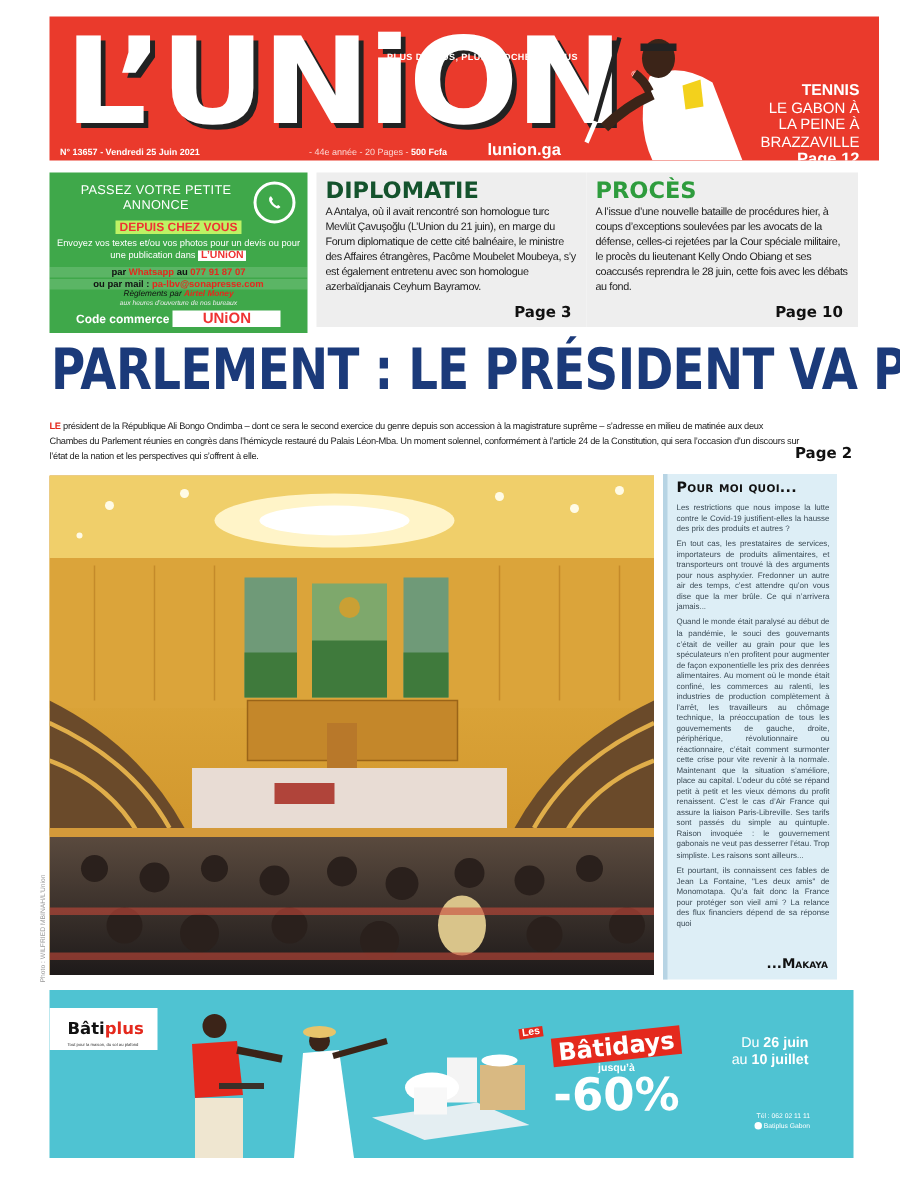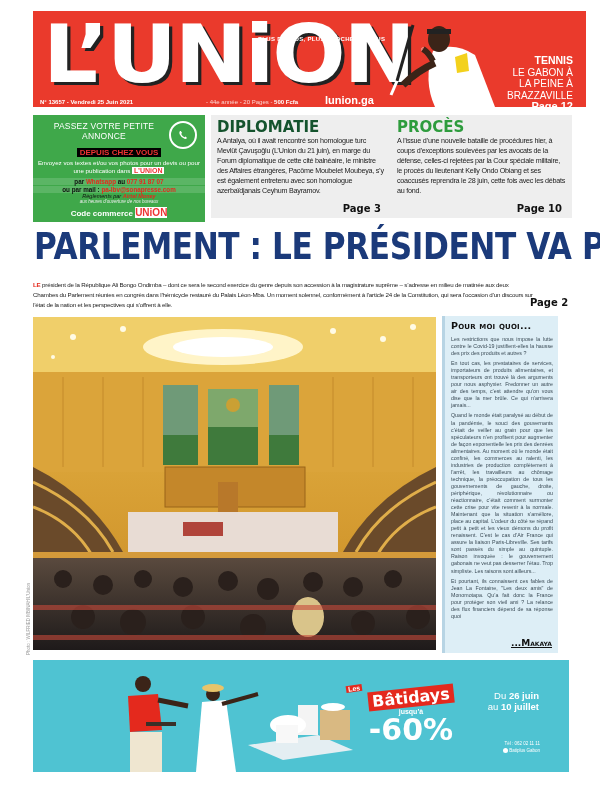--- a/index.html
+++ b/index.html
@@ -45,29 +45,29 @@
   }
   .tennis-teaser .kicker { font-weight: bold; font-size: 10.5px; margin-top: 32px; }
   .tennis-teaser .page { font-weight: bold; font-size: 11px; }
 
   
   .whatsapp-ad {
     position: absolute; left: 33px; top: 115px; width: 172px; height: 107px;
     background: #3fa84a; color: #fff; text-align: center; padding-top: 6px;
   }
   .whatsapp-ad .l1 { font-size: 8.5px; font-weight: normal; letter-spacing: 0.2px; padding-right: 30px; }
-  .whatsapp-ad .l2 { font-size: 8px; font-weight: bold; color: #e33; background: #000000; display: inline-block; padding: 0 3px; margin: 2px 0 2px; }
+  .whatsapp-ad .l2 { font-size: 8px; font-weight: bold; color: #e33; background: #bef264; display: inline-block; padding: 0 3px; margin: 2px 0 2px; }
   .whatsapp-ad .l3 { font-size: 6.2px; line-height: 8px; }
   .whatsapp-ad .brand-inline { background:#fff; color:#e33; font-weight:bold; padding:0 2px; font-size:7px; }
   .whatsapp-ad .l4 { font-size: 6.3px; margin-top: 3px; color: #111; font-weight: bold; background: rgba(255,255,255,0.15); }
   .whatsapp-ad .red { color: #e4291d; font-weight: bold; }
   .whatsapp-ad .l6 { font-size: 5.5px; font-style: italic; color: #111; }
   .whatsapp-ad .l7 { font-size: 4.5px; font-style: italic; color: #eee; }
   .whatsapp-ad .l8 { font-size: 8px; font-weight: bold; margin-top: 3px; }
-  .whatsapp-ad .l8 .code-brand { background:#fff; color:#e33; padding:0 0; font-size:10px; }
+  .whatsapp-ad .l8 .code-brand { background:#fff; color:#e33; padding:0 20px; font-size:10px; }
   .wa-icon {
     position: absolute; right: 8px; top: 6px; width: 28px; height: 28px;
     border: 2.5px solid #fff; border-radius: 50%;
     display: flex; align-items: center; justify-content: center;
   }
 
   .brief {
     position: absolute; top: 115px; height: 103px; background: #eeeeee; padding: 4px 6px;
   }
   .brief.dip { left: 211px; width: 180px; }
@@ -123,21 +123,21 @@
     font-family: "DejaVu Sans", sans-serif; font-weight: bold; font-size: 9.5px;
     color: #111; margin-bottom: 5px; font-variant: small-caps; letter-spacing: 0.2px;
   }
   .editorial p {
     font-size: 5.3px; line-height: 7.05px; color: #3a4a55; text-align: justify;
     margin-bottom: 3px;
   }
   .editorial .sign {
     position: absolute; right: 6px; bottom: 5px;
     font-family: "DejaVu Sans", sans-serif; font-weight: bold; font-size: 9px;
-    color: #111; font-variant: small-caps; text-decoration: underline;
+    color: #111; font-variant: small-caps;
   }
 
   
   .ad {
     position: absolute; left: 33px; top: 660px; width: 536px; height: 112px;
     background: #4fc3d2; overflow: hidden;
   }
   .ad-logo {
     position: absolute; left: 0; top: 12px; width: 72px; height: 28px; background: #fff;
     padding: 4px 4px 0 12px;
@@ -332,20 +332,24 @@
 <aside class="editorial">
   <h4>Pour moi quoi...</h4>
   <p>Les restrictions que nous impose la lutte contre le Covid-19 justifient-elles la hausse des prix des produits et autres ?</p>
   <p>En tout cas, les prestataires de services, importateurs de produits alimentaires, et transporteurs ont trouvé là des arguments pour nous asphyxier. Fredonner un autre air des temps, c’est attendre qu’on vous dise que la mer brûle. Ce qui n’arrivera jamais...</p>
   <p>Quand le monde était paralysé au début de la pandémie, le souci des gouvernants c’était de veiller au grain pour que les spéculateurs n’en profitent pour augmenter de façon exponentielle les prix des denrées alimentaires. Au moment où le monde était confiné, les commerces au ralenti, les industries de production complètement à l’arrêt, les travailleurs au chômage technique, la préoccupation de tous les gouvernements de gauche, droite, périphérique, révolutionnaire ou réactionnaire, c’était comment surmonter cette crise pour vite revenir à la normale. Maintenant que la situation s’améliore, place au capital. L’odeur du côté se répand petit à petit et les vieux démons du profit renaissent. C’est le cas d’Air France qui assure la liaison Paris-Libreville. Ses tarifs sont passés du simple au quintuple. Raison invoquée : le gouvernement gabonais ne veut pas desserrer l’étau. Trop simpliste. Les raisons sont ailleurs...</p>
   <p>Et pourtant, ils connaissent ces fables de Jean La Fontaine, "Les deux amis" de Monomotapa. Qu’a fait donc la France pour protéger son vieil ami ? La relance des flux financiers dépend de sa réponse quoi</p>
   <div class="sign">...Makaya</div>
 </aside>
 
 <section class="ad">
+  <div class="ad-logo">
+    <span class="b1">Bâti</span><span class="b2">plus</span>
+    <div class="tag">Tout pour la maison, du sol au plafond</div>
+  </div>
 
   <svg style="position:absolute;left:85px;top:10px" width="150" height="102" viewBox="0 0 150 102">
     <circle cx="25" cy="14" r="8" fill="#3b2418"></circle>
     <path d="M10 26 L40 24 L44 60 L12 62 Z" fill="#e4291d"></path>
     <rect x="12" y="62" width="32" height="40" fill="#efe6d0"></rect>
     <path d="M40 30 L70 36" stroke="#3b2418" stroke-width="5"></path>
     <circle cx="95" cy="24" r="7" fill="#3b2418"></circle>
     <ellipse cx="95" cy="18" rx="11" ry="4" fill="#e8c46a"></ellipse>
     <path d="M84 32 L108 30 L118 102 L78 102 Z" fill="#ffffff"></path>
     <path d="M104 34 L140 24" stroke="#3b2418" stroke-width="4"></path>

